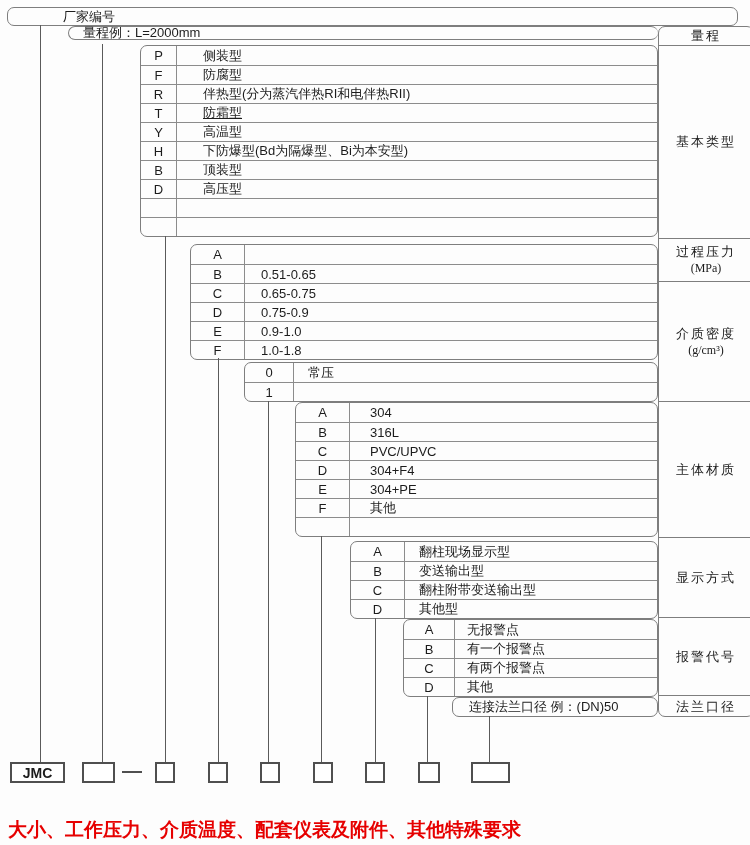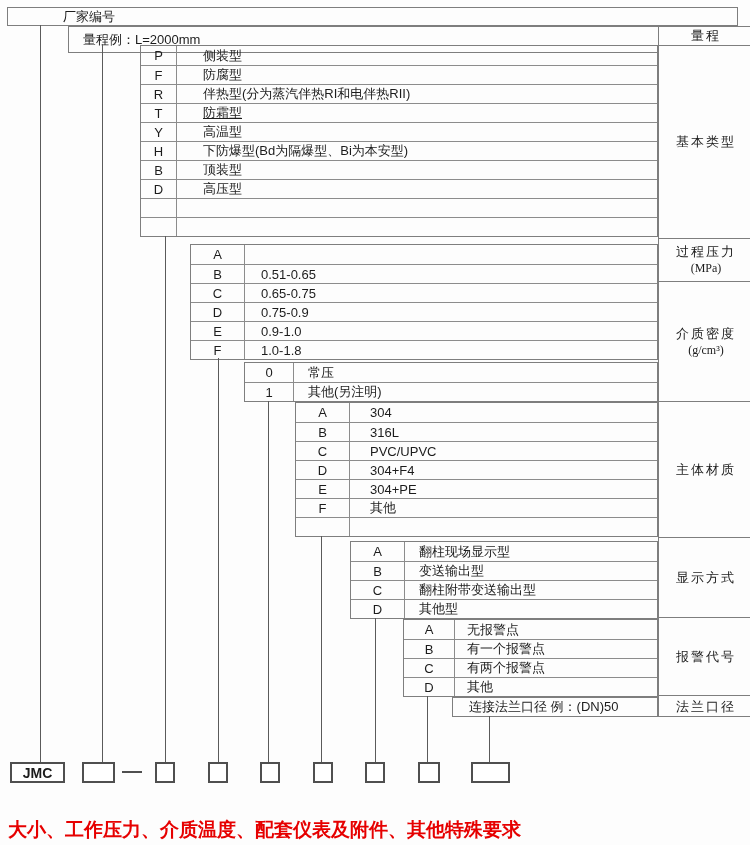--- a/index.html
+++ b/index.html
@@ -1,20 +1,20 @@
 <!DOCTYPE html>
 <html><head>
 <meta charset="utf-8">
 <style>
   html,body{margin:0;padding:0;background:#ffffff;}
   #stage{
     position:relative;width:750px;height:845px;background:#fdfdfd;overflow:hidden;
     font-family:"Liberation Sans","DejaVu Sans",sans-serif;color:#1c1c1c;
   }
-  .abs{position:absolute;box-sizing:border-box;}
+  .abs{position:absolute;box-sizing:border-box;border-radius:7px;}
   .hbox{border:1px solid #7e7e7e;display:flex;align-items:center;font-size:13px;}
   .tbl{border:1px solid #7e7e7e;background:transparent;}
   .trow{display:flex;height:19px;box-sizing:border-box;align-items:center;}
   .trow + .trow{border-top:1px solid #8c8c8c;}
   .tcode{height:100%;border-right:1px solid #8c8c8c;display:flex;align-items:center;justify-content:center;font-size:13px;flex:none;}
   .tval{flex:1;font-size:13px;padding-left:14px;white-space:nowrap;overflow:hidden;}
   .labelcol{border:1px solid #7e7e7e;display:flex;flex-direction:column;}
   .labelcell{box-sizing:border-box;display:flex;flex-direction:column;align-items:center;justify-content:center;
     font-family:"Liberation Serif","DejaVu Serif",serif;font-size:13px;letter-spacing:2px;line-height:17px;}
   .labelcell + .labelcell{border-top:0;}
@@ -29,21 +29,21 @@
 </style>
 </head>
 <body>
 
 <div id="stage">
 
   <div class="abs hbox" style="left:7px;top:7px;width:731px;height:19px;">
     <span style="padding-left:55px;">厂家编号</span>
   </div>
 
-  <div class="abs hbox" style="left:68px;top:26px;width:590px;height:27px;border-right:0;">
+  <div class="abs hbox" style="left:68px;top:26px;width:590px;height:14px;border-right:0;">
     <span style="padding-left:14px;">量程例：L=2000mm</span>
   </div>
 
   <div class="abs tbl" style="left:140px;top:45px;width:518px;height:192px;">
     <div class="trow">
         <div class="tcode" style="width:35px;">P</div>
         <div class="tval" style="padding-left:26px;">侧装型</div>
       </div>
     <div class="trow">
         <div class="tcode" style="width:35px;">F</div>
@@ -109,21 +109,20 @@
       </div>
   </div>
 
   <div class="abs tbl" style="left:244px;top:362px;width:414px;height:40px;">
     <div class="trow">
         <div class="tcode" style="width:48px;">0</div>
         <div class="tval">常压</div>
       </div>
     <div class="trow">
         <div class="tcode" style="width:48px;">1</div>
-        <div class="tval">其他(另注明)</div>
       </div>
   </div>
 
   <div class="abs tbl" style="left:295px;top:402px;width:363px;height:135px;">
     <div class="trow">
         <div class="tcode" style="width:53px;">A</div>
         <div class="tval" style="padding-left:20px;">304</div>
       </div>
     <div class="trow">
         <div class="tcode" style="width:53px;">B</div>

